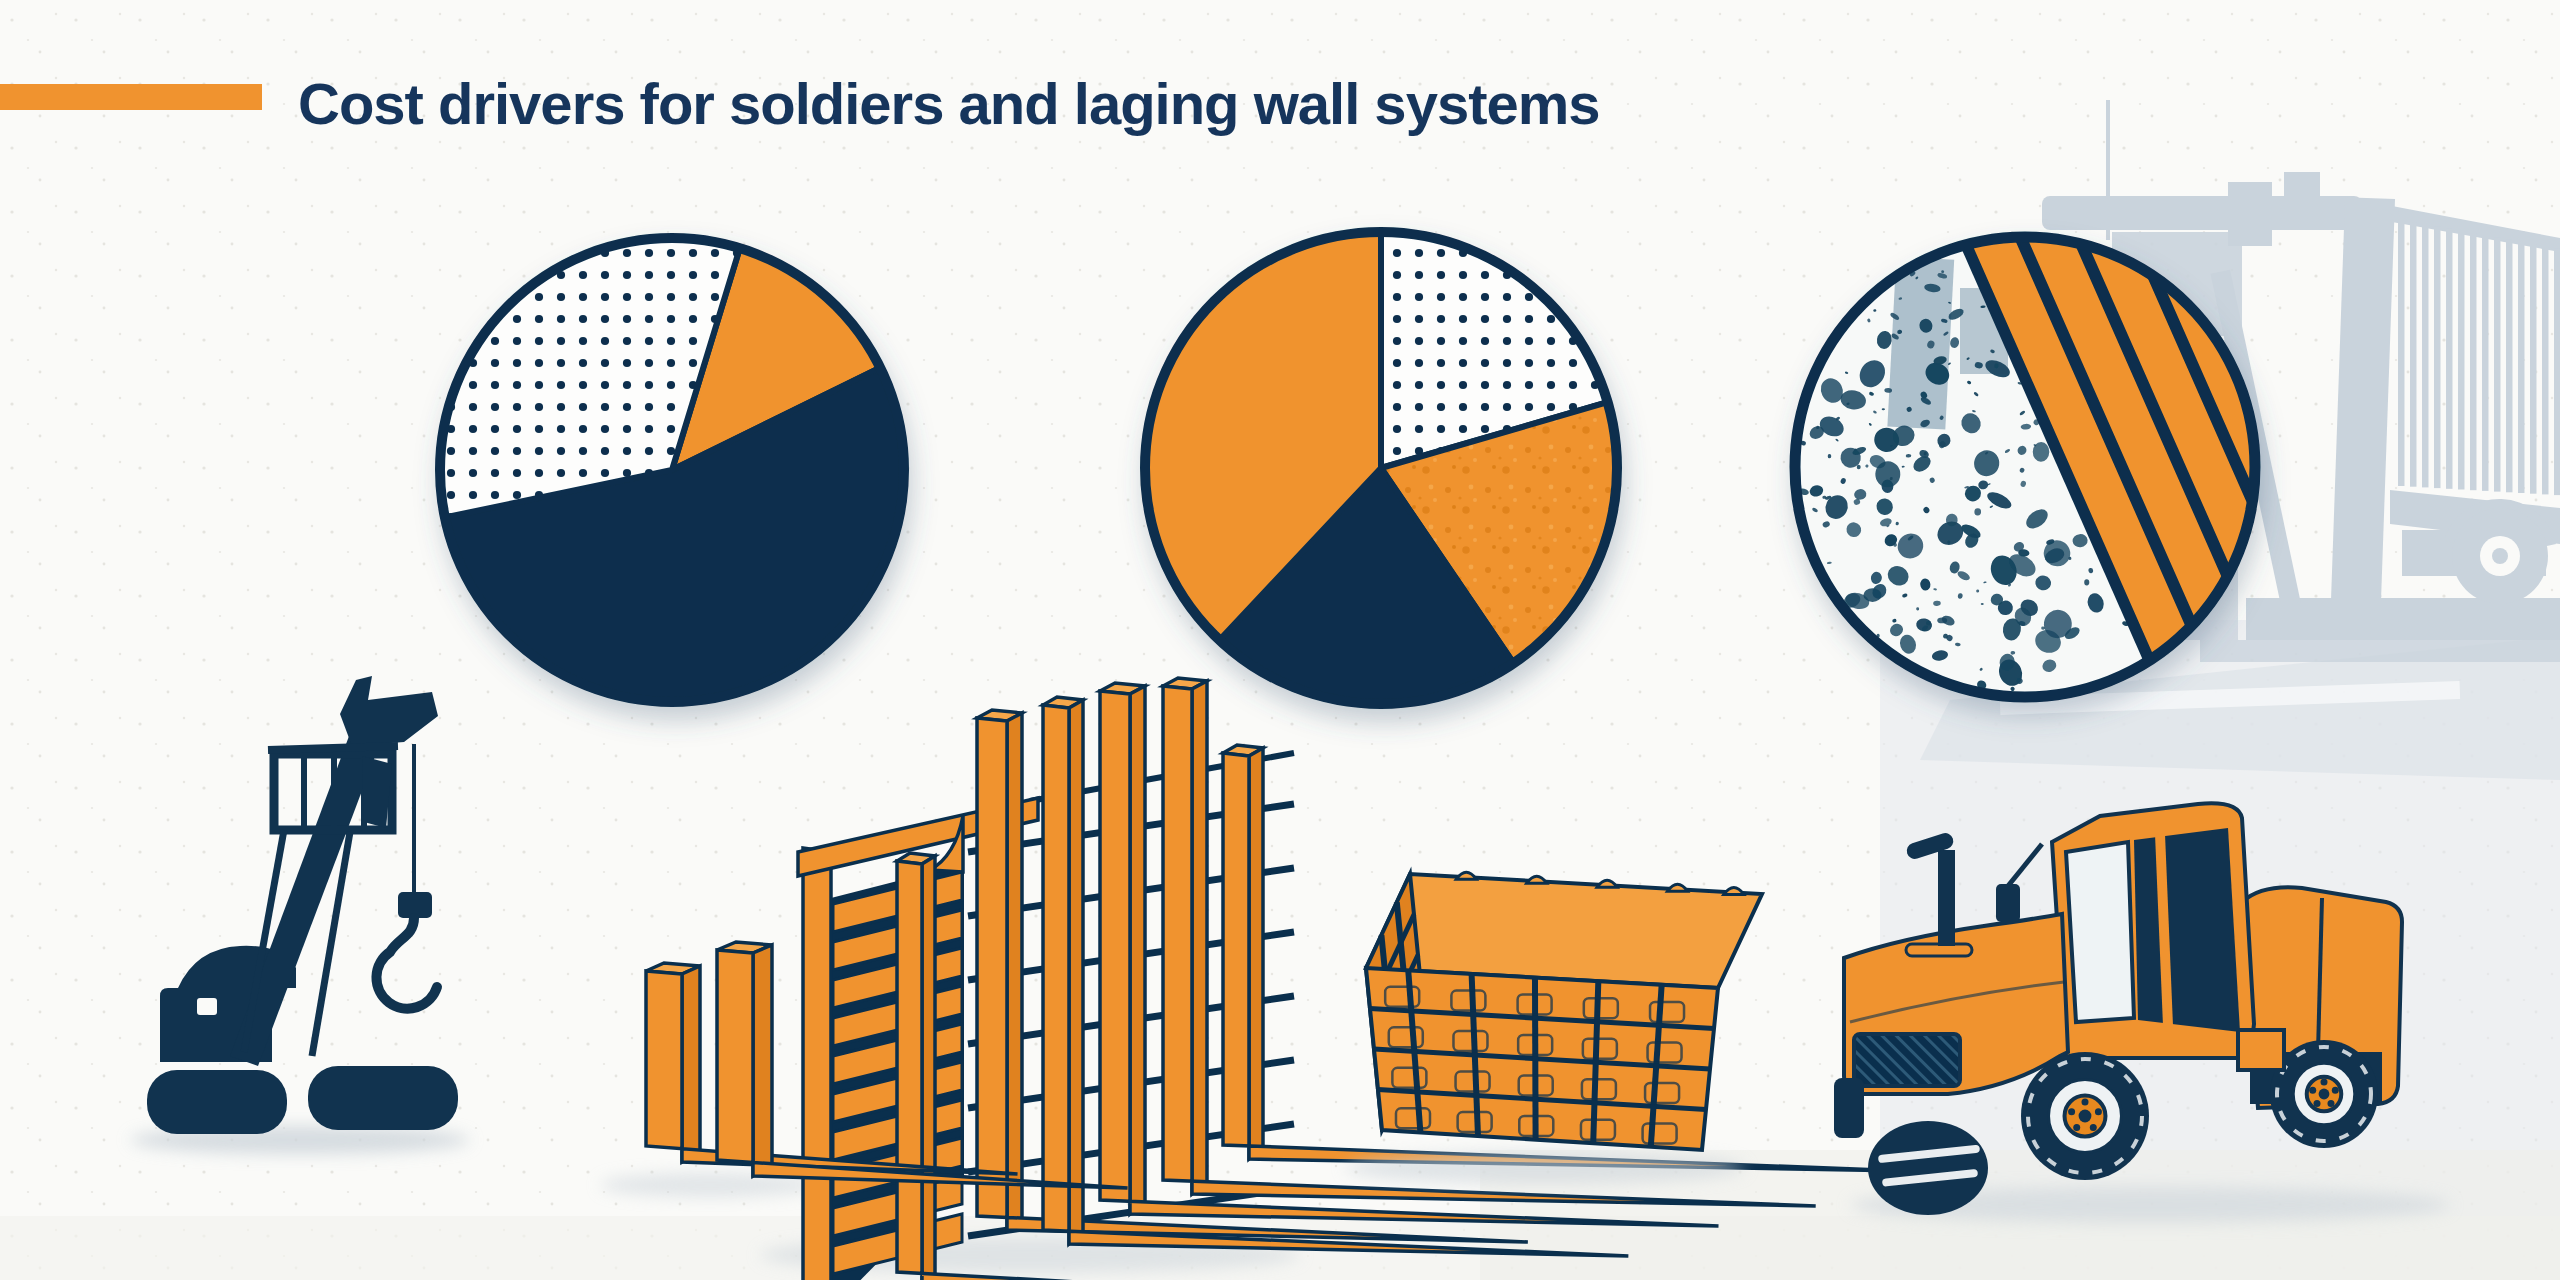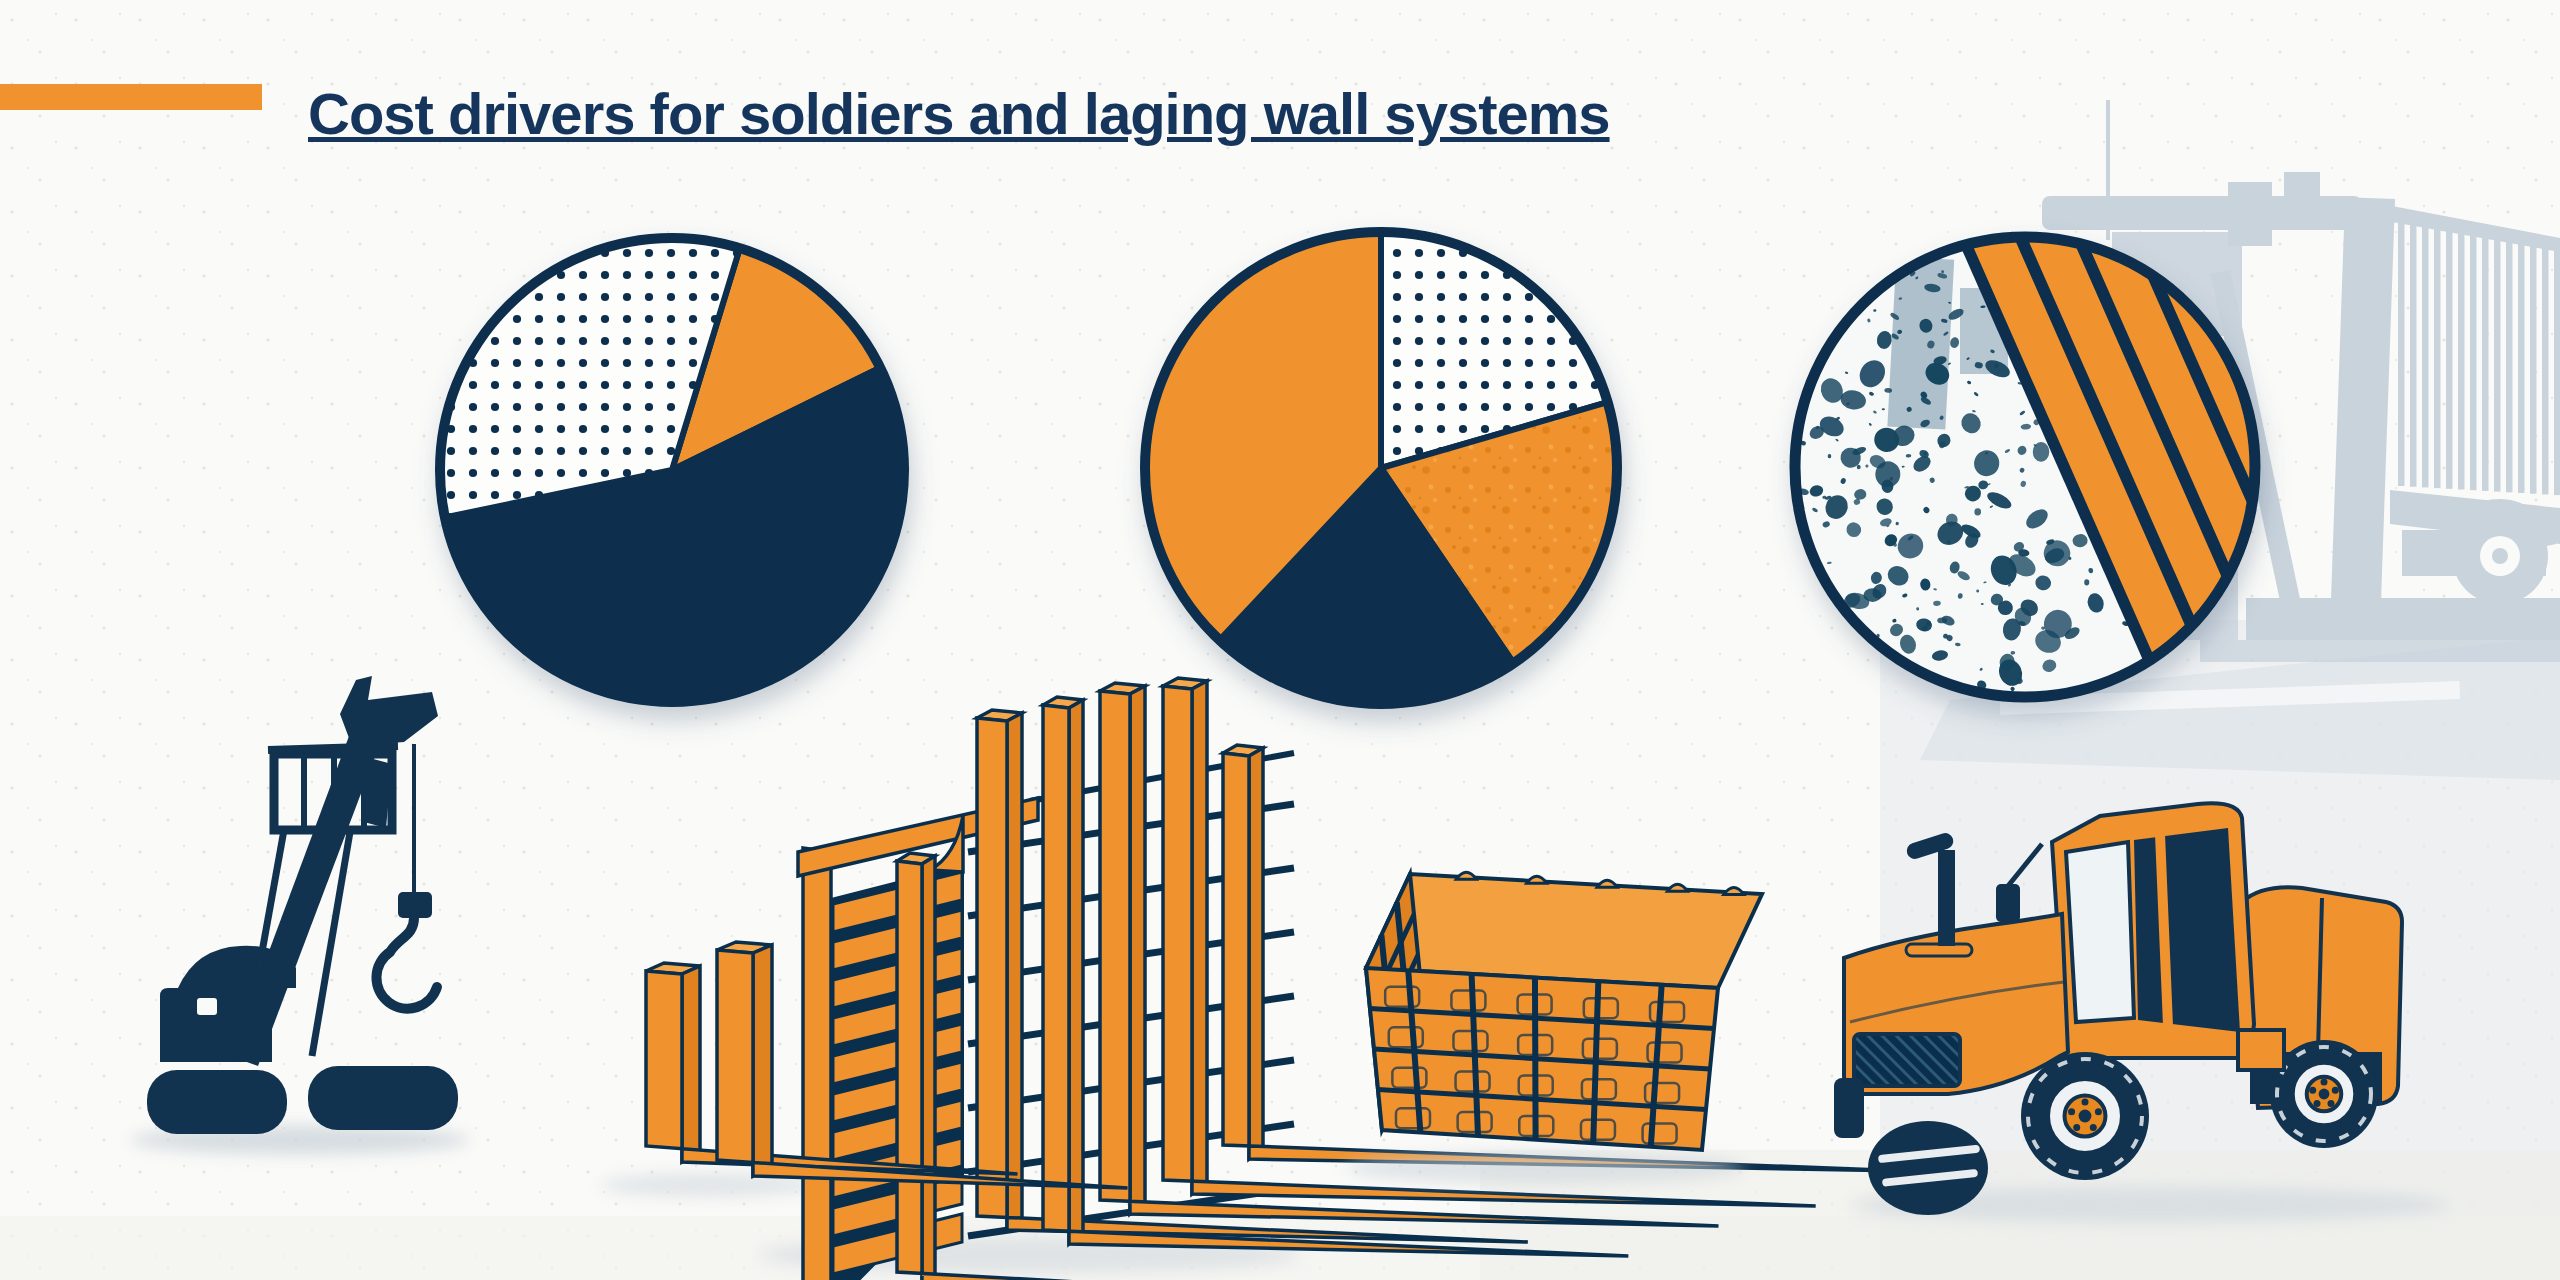--- a/index.html
+++ b/index.html
@@ -4,23 +4,23 @@
 <style>
   html,body{margin:0;padding:0;background:#e9e9e9;}
   .page{
     position:relative;width:2560px;height:1280px;overflow:hidden;
     background:#fafaf8;font-family:"Liberation Sans",sans-serif;
   }
   .page svg{position:absolute;left:0;top:0;}
   header{position:absolute;left:0;top:0;width:2560px;height:140px;z-index:5;}
   .accent-bar{position:absolute;left:0;top:84px;width:262px;height:26px;background:#f0932f;}
   h1.title{
-    position:absolute;left:290px;top:62px;margin:18px;
+    position:absolute;left:290px;top:62px;margin:8px;
     font-size:58px;font-weight:700;letter-spacing:-1px;color:#16355c;
-    font-family:"Liberation Sans",sans-serif;white-space:nowrap;text-decoration:underline;
+    font-family:"Liberation Sans",sans-serif;white-space:nowrap;
   }
 </style>
 <title>Cost drivers for soldiers and laging wall systems</title></head>
 <body>
 
 <div class="page">
   <svg id="scene" width="2560" height="1280" viewBox="0 0 2560 1280">
       <defs>
         <pattern id="pat-dots" width="22" height="22" patternUnits="userSpaceOnUse">
           <rect x="0" y="0" width="22" height="22" fill="#fdfdfc"></rect>

